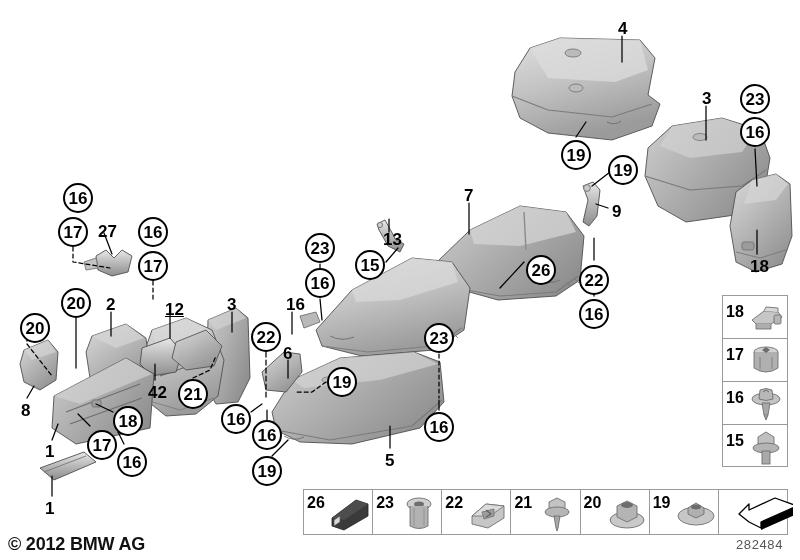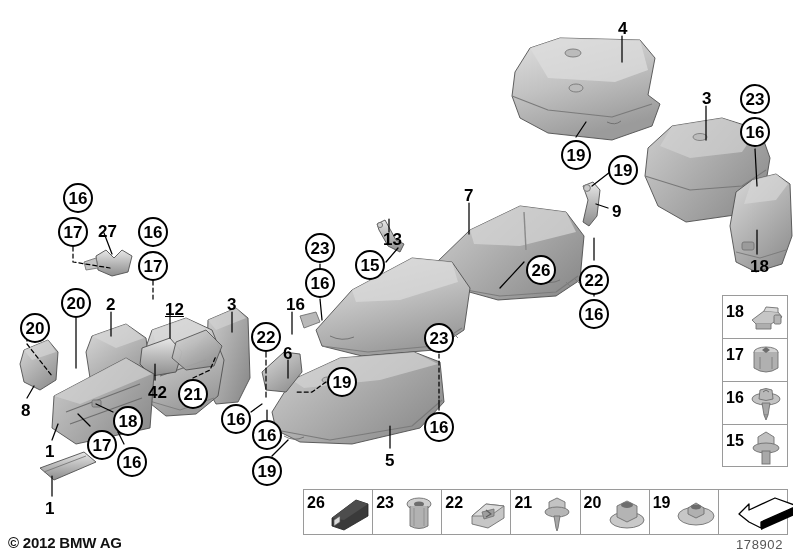--- a/index.html
+++ b/index.html
@@ -52,21 +52,21 @@
   }
   .legend-bottom .bcell:last-child{border-right:none;}
   .legend-bottom .bnum{
     position:absolute;left:3px;top:4px;font-size:16px;font-weight:bold;color:#000;
   }
   .legend-bottom .bpic{
     position:absolute;left:22px;top:2px;width:48px;height:42px;
   }
 
   .copyright{
-    position:absolute;left:8px;top:534px;font-size:15px;font-weight:bold;color:#111;
+    position:absolute;left:8px;top:534px;font-size:18px;font-weight:bold;color:#111;
     letter-spacing:-0.2px;
   }
   .diagid{
     position:absolute;left:736px;top:537px;font-size:13px;color:#555;
     letter-spacing:0.6px;
   }
 </style>
 </head>
 <body>
 
@@ -463,15 +463,15 @@
 
     <div class="bcell">
       <svg class="bpic" viewBox="0 0 48 42" style="left:6px;width:68px;height:42px;">
         <path d="M4,22 L14,12 L14,18 L40,6 L62,14 L26,30 L26,36 L14,30 Z" fill="#ffffff" stroke="#000" stroke-width="1.3" stroke-linejoin="round"></path>
         <path d="M26,30 L62,14 L62,22 L26,38 Z" fill="#000"></path>
       </svg>
     </div>
   </div>
 
   <div class="copyright">© 2012 BMW AG</div>
-  <div class="diagid">178902</div>
+  <div class="diagid">282484</div>
 
 </div>
 
 </body></html>

